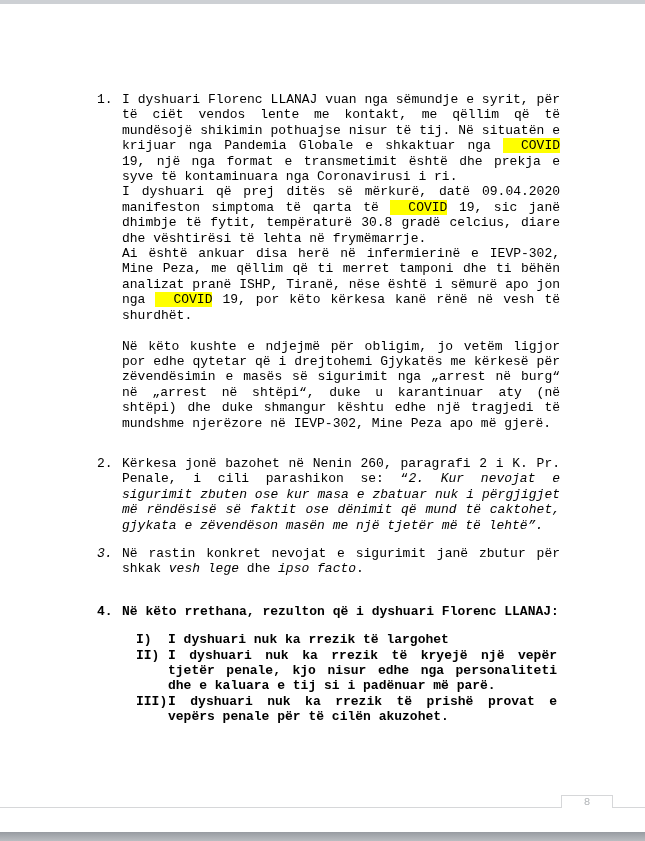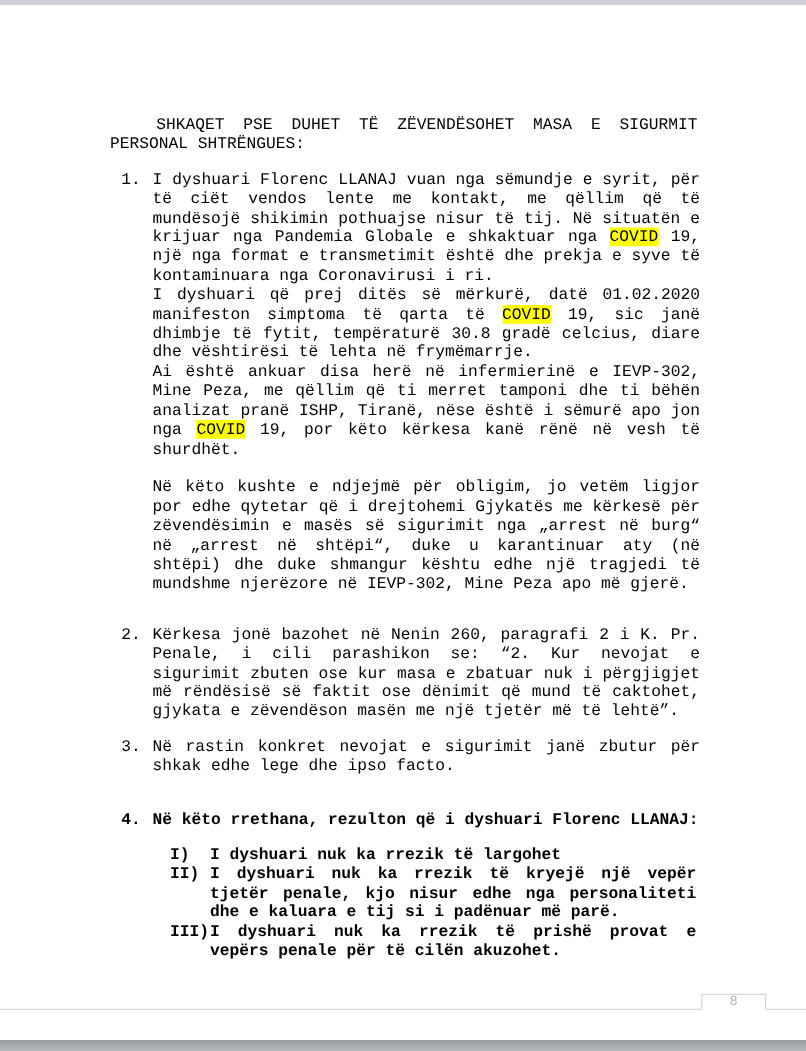--- a/index.html
+++ b/index.html
@@ -18,59 +18,58 @@
     background:linear-gradient(to bottom,var(--bs-top,#979ba1),var(--bs-bottom,#b9bcc0));}
   .doc{position:absolute;top:0;left:88px;width:472px;padding-top:92px;}
   .title{margin:0 0 13px 0;width:470px;text-align:justify;text-indent:37px;white-space:pre-wrap;}
   .li{display:flex;align-items:flex-start;}
   .li .marker{flex:0 0 25px;margin-left:9px;white-space:pre;}
   .li .li-body{width:438px;text-align:justify;white-space:pre-wrap;}
   .li.bold{font-weight:bold;}
   #list .li:nth-child(2){margin-top:25px;}
   #list .li:nth-child(3){margin-top:13px;}
   #list .li:nth-child(4){margin-top:27px;}
-  .run-i{}
-  .run-hl{background:var(--hl,#ffff00);}
+  .run-i{font-style:italic;}
+  .run-hl{background:var(--hl,#ffff00);padding-left:18px;}
   .sub-list{margin-top:13px;}
   .sub-li{display:flex;align-items:flex-start;margin-left:14px;}
   .sub-li .sub-marker{flex:0 0 32px;white-space:pre;}
   .sub-li .sub-body{width:389px;text-align:justify;white-space:pre-wrap;}
   .page-break-line{position:absolute;top:807px;left:0;width:100%;height:1px;background:var(--border,#d6d7d9);}
   .page-number-tab{
     position:absolute;top:795px;right:32px;width:52px;height:13px;
     background:#ffffff;border:1px solid var(--border,#d6d7d9);border-bottom:none;
     box-sizing:border-box;z-index:2;
     display:flex;align-items:center;justify-content:center;
     font-size:11px;line-height:11px;color:var(--pgnum,#b4b7ba);
   }
 </style>
 </head>
 <body>
 
 <div class="screen">
   <div class="top-strip"></div>
 
   <div class="doc">
-    <p class="title">SHKAQET PSE DUHET TË ZËVENDËSOHET MASA E SIGURMIT PERSONAL SHTRËNGUES:</p>
     <div id="list">
         <div class="li">
           <span class="marker">1.</span>
           <div class="li-body"><span>I dyshuari Florenc LLANAJ vuan nga sëmundje e syrit, për të ciët vendos lente me kontakt, me qëllim që të mundësojë shikimin pothuajse nisur të tij. Në situatën e krijuar nga Pandemia Globale e shkaktuar nga </span><span class="run-hl">COVID</span><span> 19, një nga format e transmetimit është dhe prekja e syve të kontaminuara nga Coronavirusi i ri.
-I dyshuari që prej ditës së mërkurë, datë 01.02.2020 manifeston simptoma të qarta të </span><span class="run-hl">COVID</span><span> 19, sic janë dhimbje të fytit, tempëraturë 30.8 gradë celcius, diare dhe vështirësi të lehta në frymëmarrje.
+I dyshuari që prej ditës së mërkurë, datë 09.04.2020 manifeston simptoma të qarta të </span><span class="run-hl">COVID</span><span> 19, sic janë dhimbje të fytit, tempëraturë 30.8 gradë celcius, diare dhe vështirësi të lehta në frymëmarrje.
 Ai është ankuar disa herë në infermierinë e IEVP-302, Mine Peza, me qëllim që ti merret tamponi dhe ti bëhën analizat pranë ISHP, Tiranë, nëse është i sëmurë apo jon nga </span><span class="run-hl">COVID</span><span> 19, por këto kërkesa kanë rënë në vesh të shurdhët.
 
 Në këto kushte e ndjejmë për obligim, jo vetëm ligjor por edhe qytetar që i drejtohemi Gjykatës me kërkesë për zëvendësimin e masës së sigurimit nga „arrest në burg“ në „arrest në shtëpi“, duke u karantinuar aty (në shtëpi) dhe duke shmangur kështu edhe një tragjedi të mundshme njerëzore në IEVP-302, Mine Peza apo më gjerë.</span></div>
         </div>
         <div class="li">
           <span class="marker">2.</span>
           <div class="li-body"><span>Kërkesa jonë bazohet në Nenin 260, paragrafi 2 i K. Pr. Penale, i cili parashikon se: “</span><span class="run-i">2. Kur nevojat e sigurimit zbuten ose kur masa e zbatuar nuk i përgjigjet më rëndësisë së faktit ose dënimit që mund të caktohet, gjykata e zëvendëson masën me një tjetër më të lehtë”.</span></div>
         </div>
         <div class="li">
           <span class="marker run-i">3.</span>
-          <div class="li-body"><span>Në rastin konkret nevojat e sigurimit janë zbutur për shkak </span><span class="run-i">edhe lege</span><span> dhe </span><span class="run-i">ipso facto</span><span>.</span></div>
+          <div class="li-body"><span>Në rastin konkret nevojat e sigurimit janë zbutur për shkak </span><span class="run-i">vesh lege</span><span> dhe </span><span class="run-i">ipso facto</span><span>.</span></div>
         </div>
         <div class="li bold">
           <span class="marker">4.</span>
           <div class="li-body"><span>Në këto rrethana, rezulton që i dyshuari Florenc LLANAJ:</span><div class="sub-list"><div class="sub-li"><span class="sub-marker">I)</span><div class="sub-body"><span>I dyshuari nuk ka rrezik të largohet</span></div></div><div class="sub-li"><span class="sub-marker">II)</span><div class="sub-body"><span>I dyshuari nuk ka rrezik të kryejë një vepër tjetër penale, kjo nisur edhe nga personaliteti dhe e kaluara e tij si i padënuar më parë.</span></div></div><div class="sub-li"><span class="sub-marker">III)</span><div class="sub-body"><span>I dyshuari nuk ka rrezik të prishë provat e vepërs penale për të cilën akuzohet.</span></div></div></div></div>
         </div>
       </div>
   </div>
 
   <div class="page-break-line"></div>
   <div class="page-number-tab">

